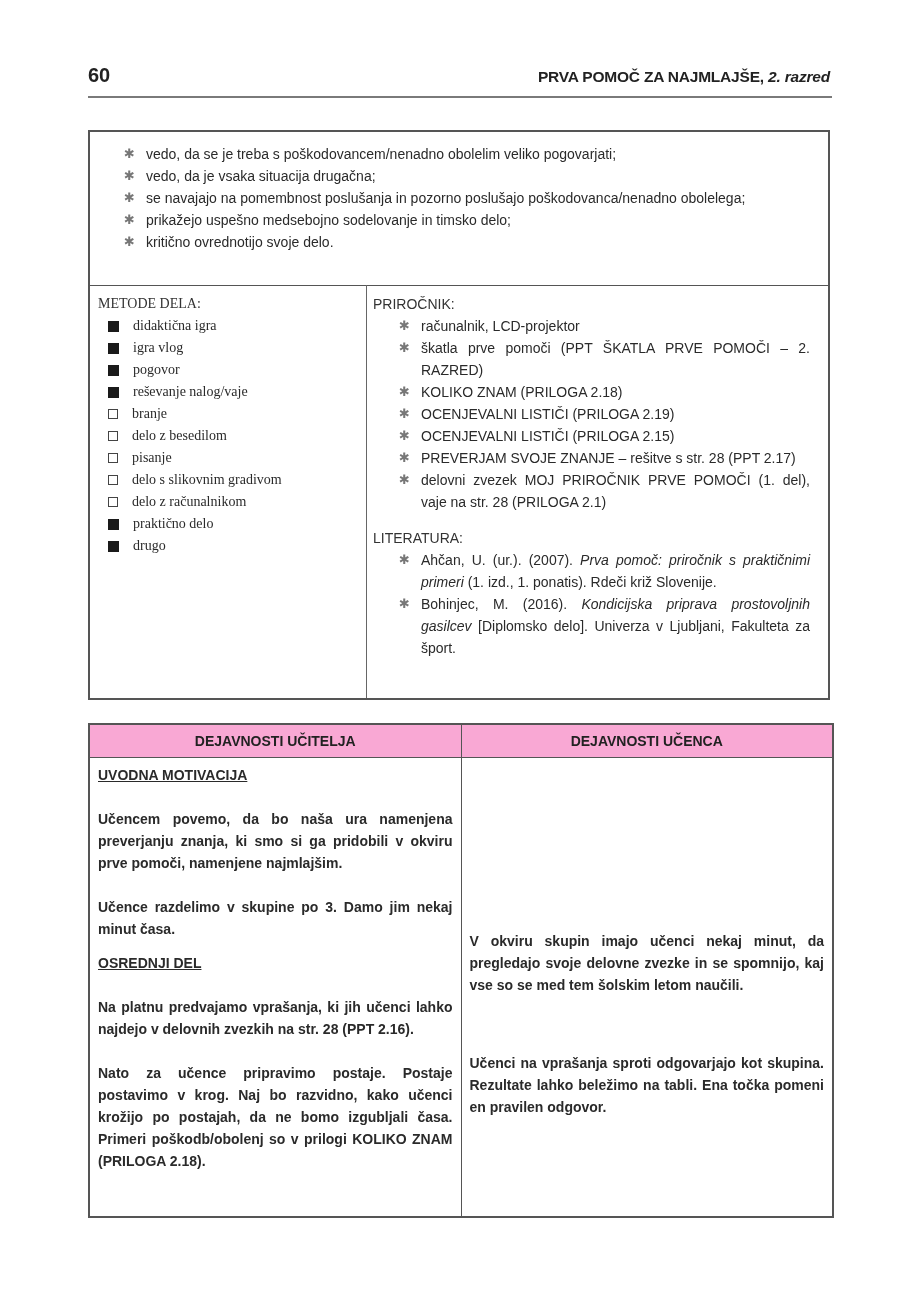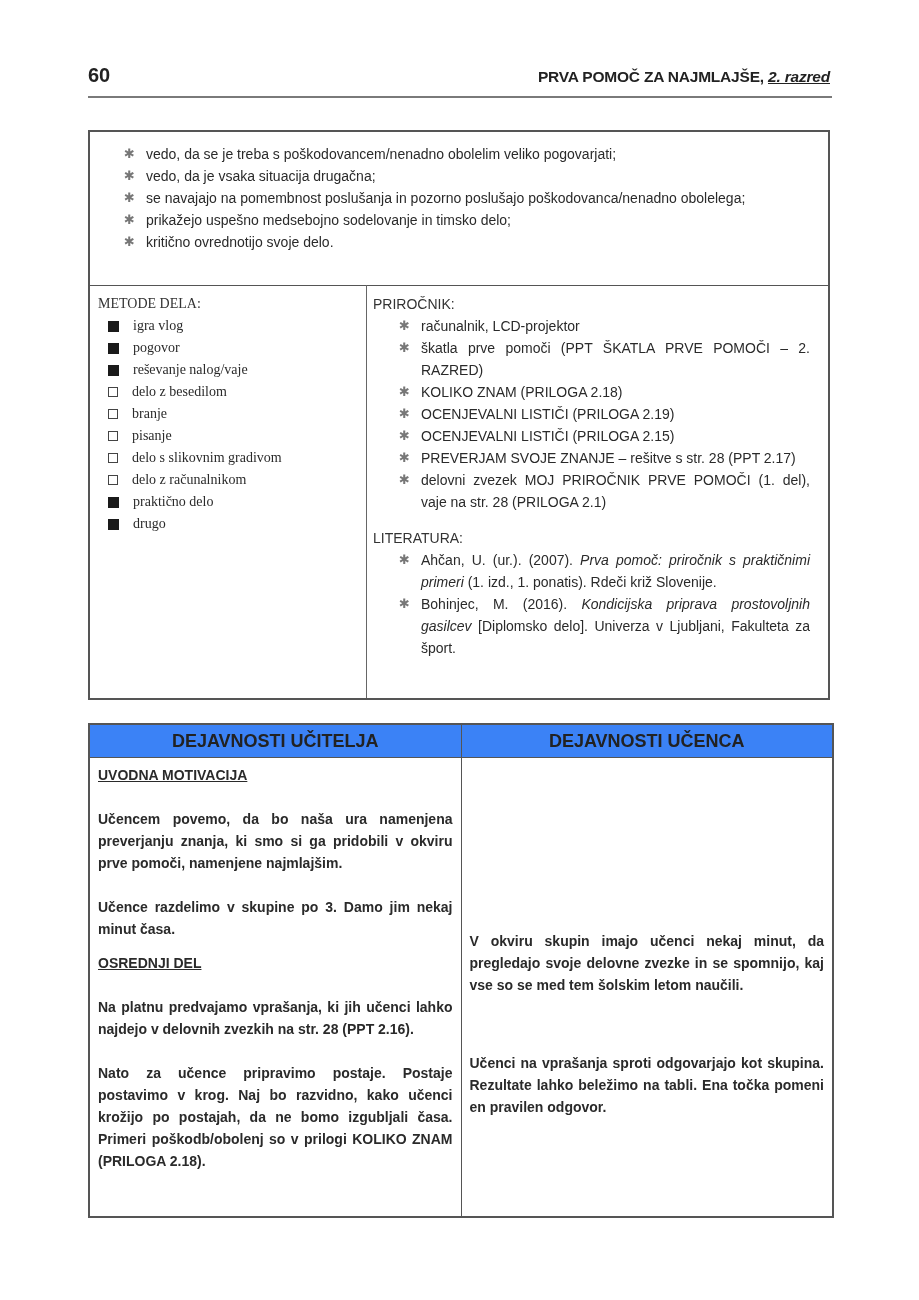--- a/index.html
+++ b/index.html
@@ -2,21 +2,21 @@
 <html><head>
 <meta charset="utf-8">
 <style>
   html, body { margin: 0; padding: 0; background: #ffffff; }
   body { width: 919px; height: 1300px; position: relative; overflow: hidden;
          font-family: "Liberation Sans", "DejaVu Sans", sans-serif; color: #2a2a2a; }
   .page-header { position: absolute; left: 88px; top: 64px; width: 744px; height: 32px;
                  border-bottom: 2px solid #7a7a7a; }
   .page-number { position: absolute; left: 0; top: 0; font-size: 20px; font-weight: bold; color:#222; }
   .running-title { position: absolute; right: 2px; top: 4px; font-size: 15.5px; font-weight: bold; color:#222; letter-spacing: -0.2px;}
-  .running-title i { font-style: italic; text-decoration: underline; }
+  .running-title i { font-style: italic; }
 
   .box { position: absolute; left: 88px; top: 130px; width: 742px; height: 570px;
          border: 2px solid #555; box-sizing: border-box; }
   .goals { position: absolute; left: 0; top: 0; right: 0; height: 153px; border-bottom: 1.5px solid #555; }
   .goals ul { list-style: none; margin: 0; padding: 11px 22px 0 30px; }
   .goals li { position: relative; padding-left: 26px; font-size: 14px; line-height: 22px; text-align: justify; }
   .star { position: absolute; left: 4px; top: 0; color: #777; font-size: 13px; }
 
   .left-col { position: absolute; left: 0; top: 153px; width: 276px; bottom: 0; border-right: 1.5px solid #666; font-family: Liberation Serif, serif; }
   .right-col { position: absolute; left: 277px; top: 153px; right: 0; bottom: 0; }
@@ -31,21 +31,21 @@
   .grp2 { padding-top: 22px; }
 
   .right-col .sec-title { padding-left: 6px; }
   .rlist { list-style: none; margin: 0; padding: 0 18px 0 30px; }
   .rlist li { position: relative; padding-left: 24px; font-size: 14px; line-height: 22px; text-align: justify; }
   .rlist .star { left: 2px; }
   .lit { padding-top: 14px; }
 
   table.acts { position: absolute; left: 88px; top: 723px; width: 744px; height: 495px;
                border-collapse: collapse; border: 2px solid #555; table-layout: fixed; }
-  table.acts th { background: #3b82f6; font-size: 18px; font-weight: bold; height: 30px;
+  table.acts th { background: #f9a8d4; font-size: 14px; font-weight: bold; height: 30px;
                   border: 1.5px solid #555; text-align: center; color:#222; }
   table.acts td { vertical-align: top; border-left: 1.5px solid #555; border-right: 1.5px solid #555;
                   padding: 0 8px; font-size: 14px; line-height: 22px; }
   .p { margin: 0; text-align: justify; font-weight: bold; }
   .u { text-decoration: underline; }
   .gap { height: 22px; }
 </style>
 </head>
 <body>
 
@@ -64,37 +64,41 @@
       <li><span class="star">✱</span><span>kritično ovrednotijo svoje delo.</span></li>
     </ul>
   </div>
 
   <div class="left-col">
     <div class="grp">
       <div class="sec-title">METODE DELA:</div>
       <ul class="checks" id="metode-list">
           <li>
             <span class="cb on"></span>
+            <span>didaktična igra</span>
+          </li>
+          <li>
+            <span class="cb on"></span>
             <span>igra vlog</span>
           </li>
           <li>
             <span class="cb on"></span>
             <span>pogovor</span>
           </li>
           <li>
             <span class="cb on"></span>
             <span>reševanje nalog/vaje</span>
           </li>
           <li>
             <span class="cb"></span>
-            <span>delo z besedilom</span>
+            <span>branje</span>
           </li>
           <li>
             <span class="cb"></span>
-            <span>branje</span>
+            <span>delo z besedilom</span>
           </li>
           <li>
             <span class="cb"></span>
             <span>pisanje</span>
           </li>
           <li>
             <span class="cb"></span>
             <span>delo s slikovnim gradivom</span>
           </li>
           <li>

